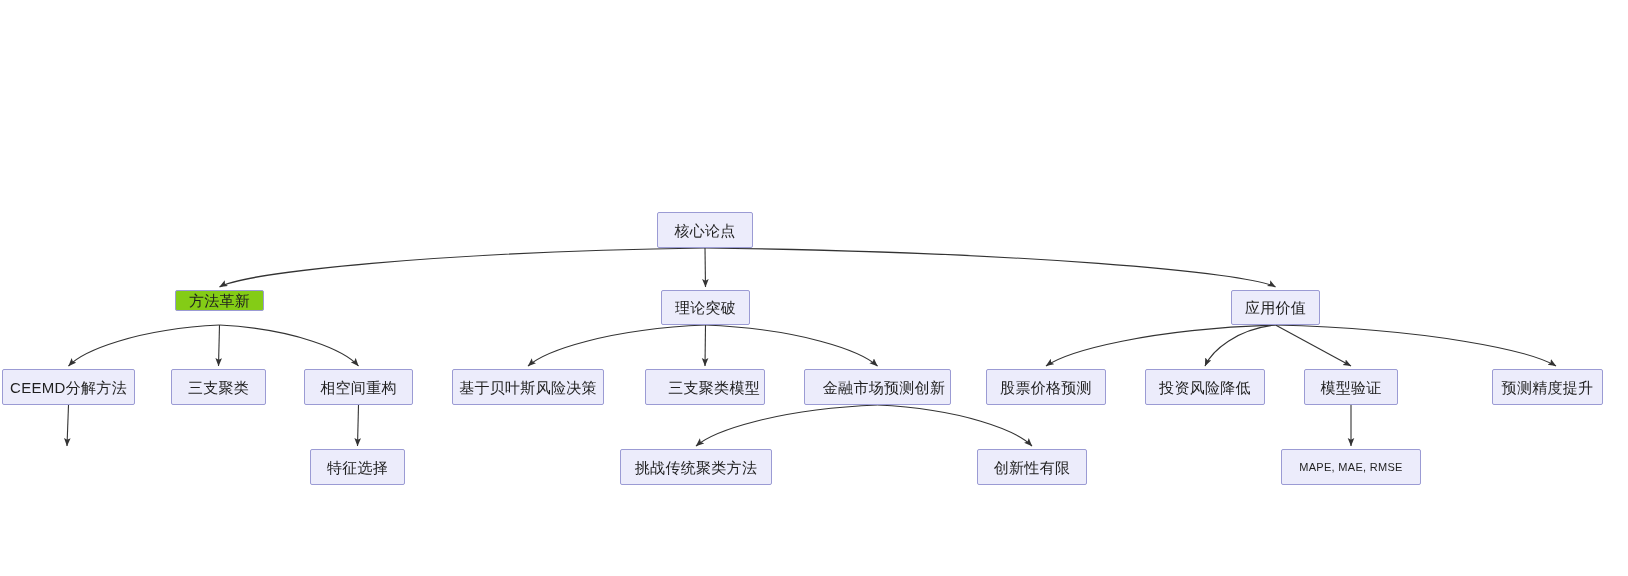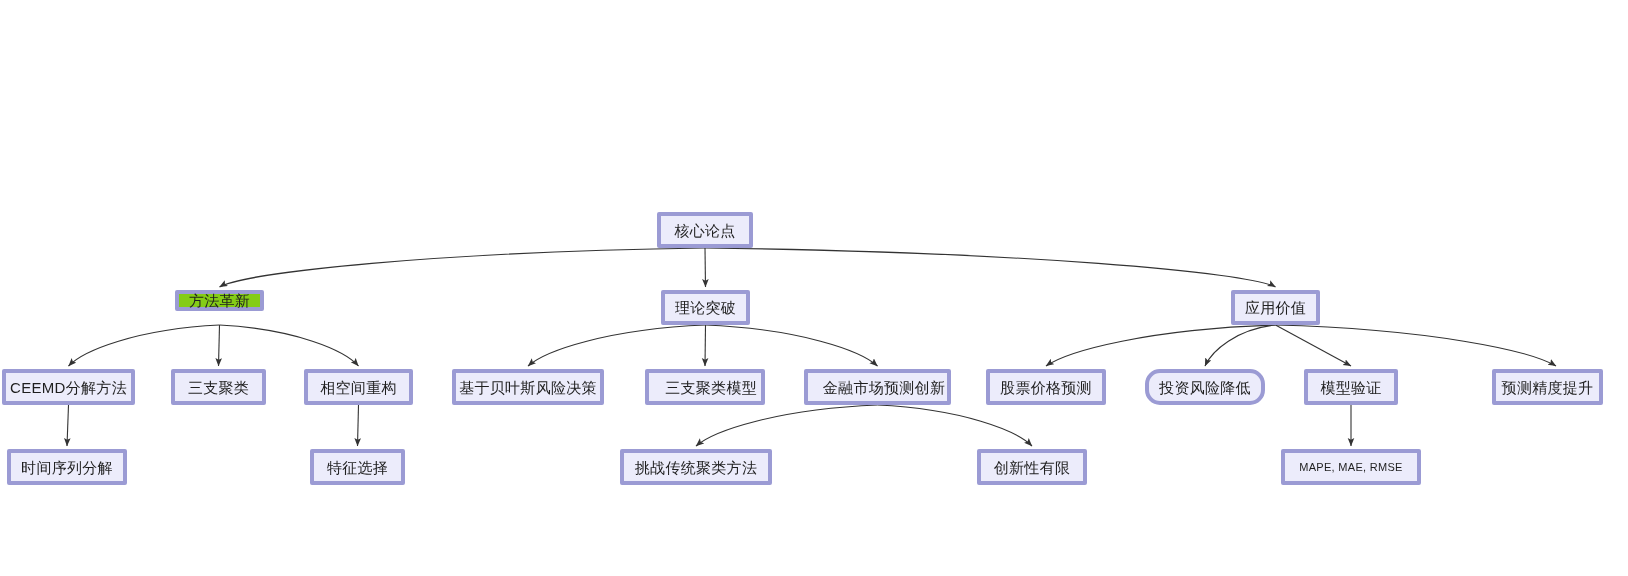--- a/index.html
+++ b/index.html
@@ -29,21 +29,21 @@
     position: absolute;
     left: 0;
     top: 0;
     width: 1628px;
     height: 576px;
   }
   .node {
     position: absolute;
     box-sizing: border-box;
     background: #ECECFB;
-    border: 4px solid #14532d;
+    border: 1px solid #14532d;
     border-radius: 2px;
     display: flex;
     align-items: center;
     justify-content: center;
     color: #1f1f1f;
     font-size: 15px;
     line-height: 1;
     letter-spacing: 0.3px;
     white-space: nowrap;
   }
@@ -113,31 +113,28 @@
       </div>
       <div class="node" style="left: 645px; top: 369px; width: 120px; height: 36px; background: rgb(236, 236, 251); border-color: rgb(155, 155, 212); color: rgb(31, 31, 31); justify-content: flex-end;">
         <span class="node-label">三支聚类模型</span>
       </div>
       <div class="node" style="left: 804px; top: 369px; width: 147px; height: 36px; background: rgb(236, 236, 251); border-color: rgb(155, 155, 212); color: rgb(31, 31, 31); padding-left: 13px;">
         <span class="node-label">金融市场预测创新</span>
       </div>
       <div class="node" style="left: 986px; top: 369px; width: 120px; height: 36px; background: rgb(236, 236, 251); border-color: rgb(155, 155, 212); color: rgb(31, 31, 31);">
         <span class="node-label">股票价格预测</span>
       </div>
-      <div class="node" style="left: 1145px; top: 369px; width: 120px; height: 36px; background: rgb(236, 236, 251); border-color: rgb(155, 155, 212); color: rgb(31, 31, 31); border-radius: 15px;">
+      <div class="node" style="left: 1145px; top: 369px; width: 120px; height: 36px; background: rgb(236, 236, 251); border-color: rgb(155, 155, 212); color: rgb(31, 31, 31);">
         <span class="node-label">投资风险降低</span>
       </div>
       <div class="node" style="left: 1304px; top: 369px; width: 94px; height: 36px; background: rgb(236, 236, 251); border-color: rgb(155, 155, 212); color: rgb(31, 31, 31);">
         <span class="node-label">模型验证</span>
       </div>
       <div class="node" style="left: 1492px; top: 369px; width: 111px; height: 36px; background: rgb(236, 236, 251); border-color: rgb(155, 155, 212); color: rgb(31, 31, 31);">
         <span class="node-label">预测精度提升</span>
-      </div>
-      <div class="node" style="left: 7px; top: 449px; width: 120px; height: 36px; background: rgb(236, 236, 251); border-color: rgb(155, 155, 212); color: rgb(31, 31, 31);">
-        <span class="node-label">时间序列分解</span>
       </div>
       <div class="node" style="left: 310px; top: 449px; width: 95px; height: 36px; background: rgb(236, 236, 251); border-color: rgb(155, 155, 212); color: rgb(31, 31, 31);">
         <span class="node-label">特征选择</span>
       </div>
       <div class="node" style="left: 620px; top: 449px; width: 152px; height: 36px; background: rgb(236, 236, 251); border-color: rgb(155, 155, 212); color: rgb(31, 31, 31);">
         <span class="node-label">挑战传统聚类方法</span>
       </div>
       <div class="node" style="left: 977px; top: 449px; width: 110px; height: 36px; background: rgb(236, 236, 251); border-color: rgb(155, 155, 212); color: rgb(31, 31, 31);">
         <span class="node-label">创新性有限</span>
       </div>

